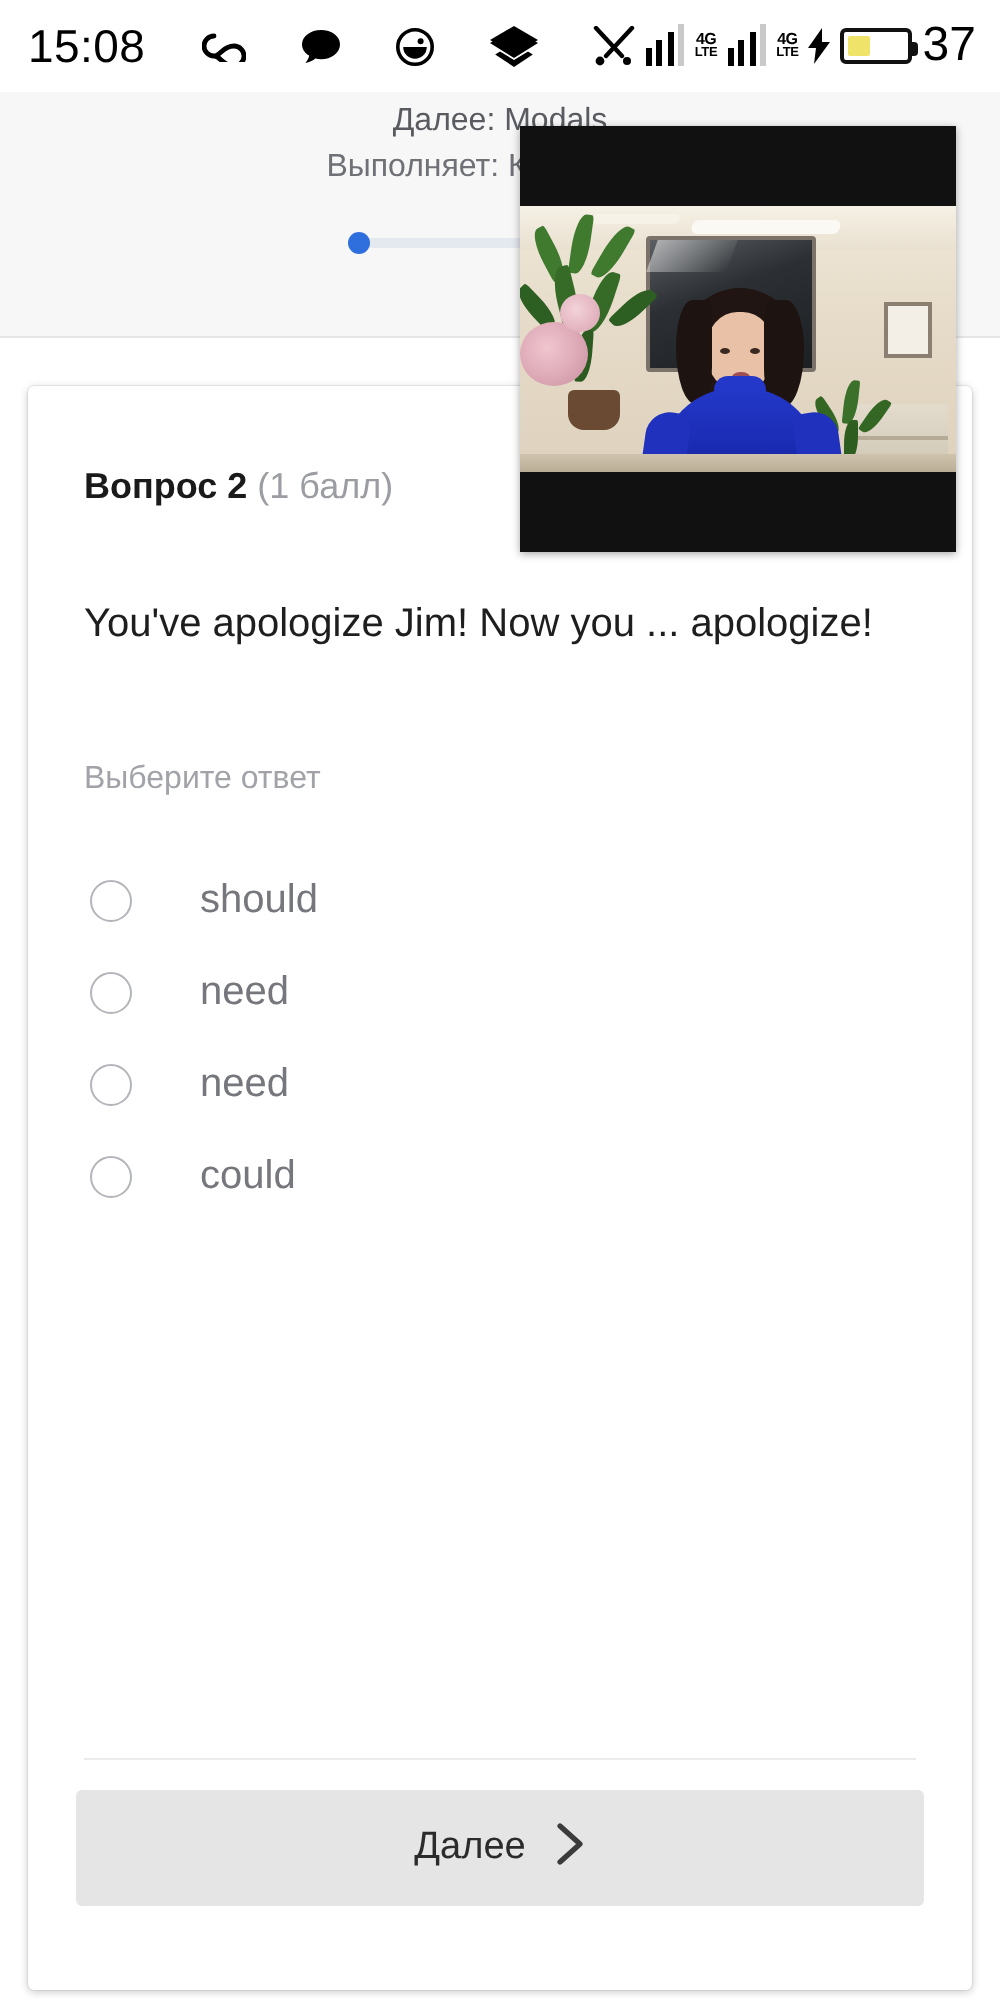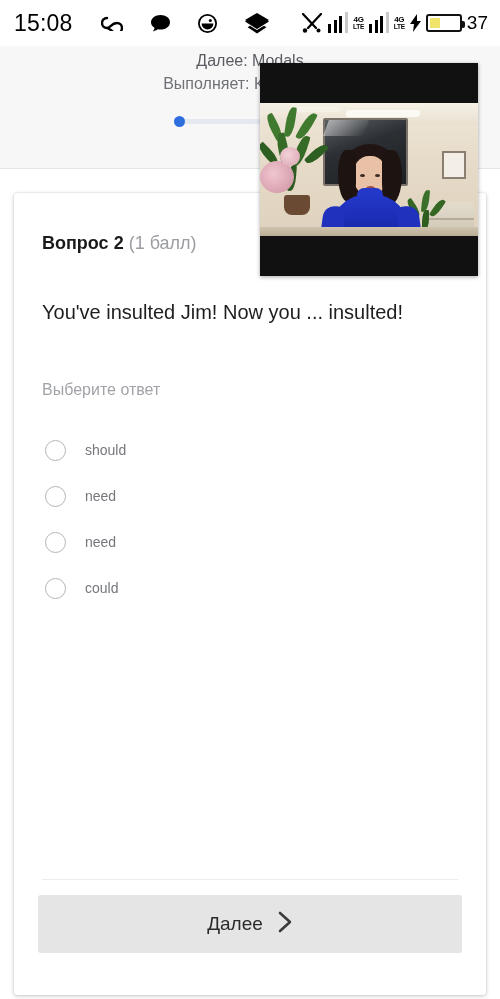--- a/index.html
+++ b/index.html
@@ -27,21 +27,21 @@
   .sig-bars i.b1{height:9px;} .sig-bars i.b2{height:13px;}
   .sig-bars i.b3{height:17px;} .sig-bars i.b4{height:21px; background:#c9c9c9;}
   .lte{ display:flex; flex-direction:column; align-items:center; line-height:1;
         font-size:8px; font-weight:bold; color:#000; letter-spacing:-.3px; }
   .lte span:last-child{ font-size:6.5px; letter-spacing:-.2px; }
   .battery{ position:relative; width:36px; height:18px; border:2px solid #111;
             border-radius:3px; display:flex; align-items:center; padding:2px; }
   .battery:after{ content:""; position:absolute; right:-5px; top:5px; width:3px;
                   height:7px; background:#111; border-radius:0 2px 2px 0; }
   .battery .fill{ height:100%; background:#efe36a; border-radius:1px; }
-  .bat-pct{ font-size:19px; color:#000; }
+  .bat-pct{ font-size:24px; color:#000; }
 
   
   .header{
     position:absolute; left:0; top:46px; width:500px; height:123px;
     background:#f7f7f8; border-bottom:1px solid #e6e6e8;
     display:flex; flex-direction:column; align-items:center;
   }
   .hdr-title{ font-size:16px; color:#595b60; margin-top:6px; }
   .hdr-sub{ font-size:16px; color:#6f7176; margin-top:5px; }
   .progress-row{ display:flex; align-items:center; gap:12px; margin-top:18px; }
@@ -61,21 +61,21 @@
   .q-head{ margin-top:40px; font-size:18px; color:#1a1a1a; }
   .q-head b{ font-weight:bold; }
   .q-points{ color:#9b9da2; font-weight:normal; }
   .q-text{ margin-top:45px; font-size:20px; color:#1e1e1e; line-height:1.35; }
   .choose-label{ margin-top:55px; font-size:16px; color:#a1a3a8; }
 
   .options{ margin-top:28px; }
   .option{ display:flex; align-items:center; height:46px; cursor:pointer; }
   .radio{ width:21px; height:21px; border-radius:50%; border:1.7px solid #b3b5ba;
           background:#fff; flex:0 0 auto; margin-left:3px; }
-  .opt-label{ margin-left:19px; font-size:14px; color:#75777c; }
+  .opt-label{ margin-left:34px; font-size:20px; color:#75777c; }
 
   .divider{ position:absolute; left:28px; right:28px; top:686px; height:1px;
             background:#ececee; }
   .next-btn{
     position:absolute; left:24px; top:702px; width:424px; height:58px;
     background:#e5e5e5; border:none; border-radius:3px;
     display:flex; align-items:center; justify-content:center; gap:14px;
     cursor:pointer;
   }
   .next-label{ font-size:19px; color:#2b2b2b; }
@@ -233,21 +233,21 @@
       <div class="progress-label">1</div>
     </div>
   </div>
 
   <div class="card">
     <div class="q-head">
       <b>Вопрос 2</b>
       <span class="q-points">(1 балл)</span>
     </div>
 
-    <div class="q-text">You've insulted Jim! Now you ... insulted!</div>
+    <div class="q-text">You've apologize Jim! Now you ... apologize!</div>
 
     <div class="choose-label">Выберите ответ</div>
 
     <div class="options">
       <div class="option">
         <span class="radio"></span>
         <span class="opt-label">should</span>
       </div>
       <div class="option">
         <span class="radio"></span>

